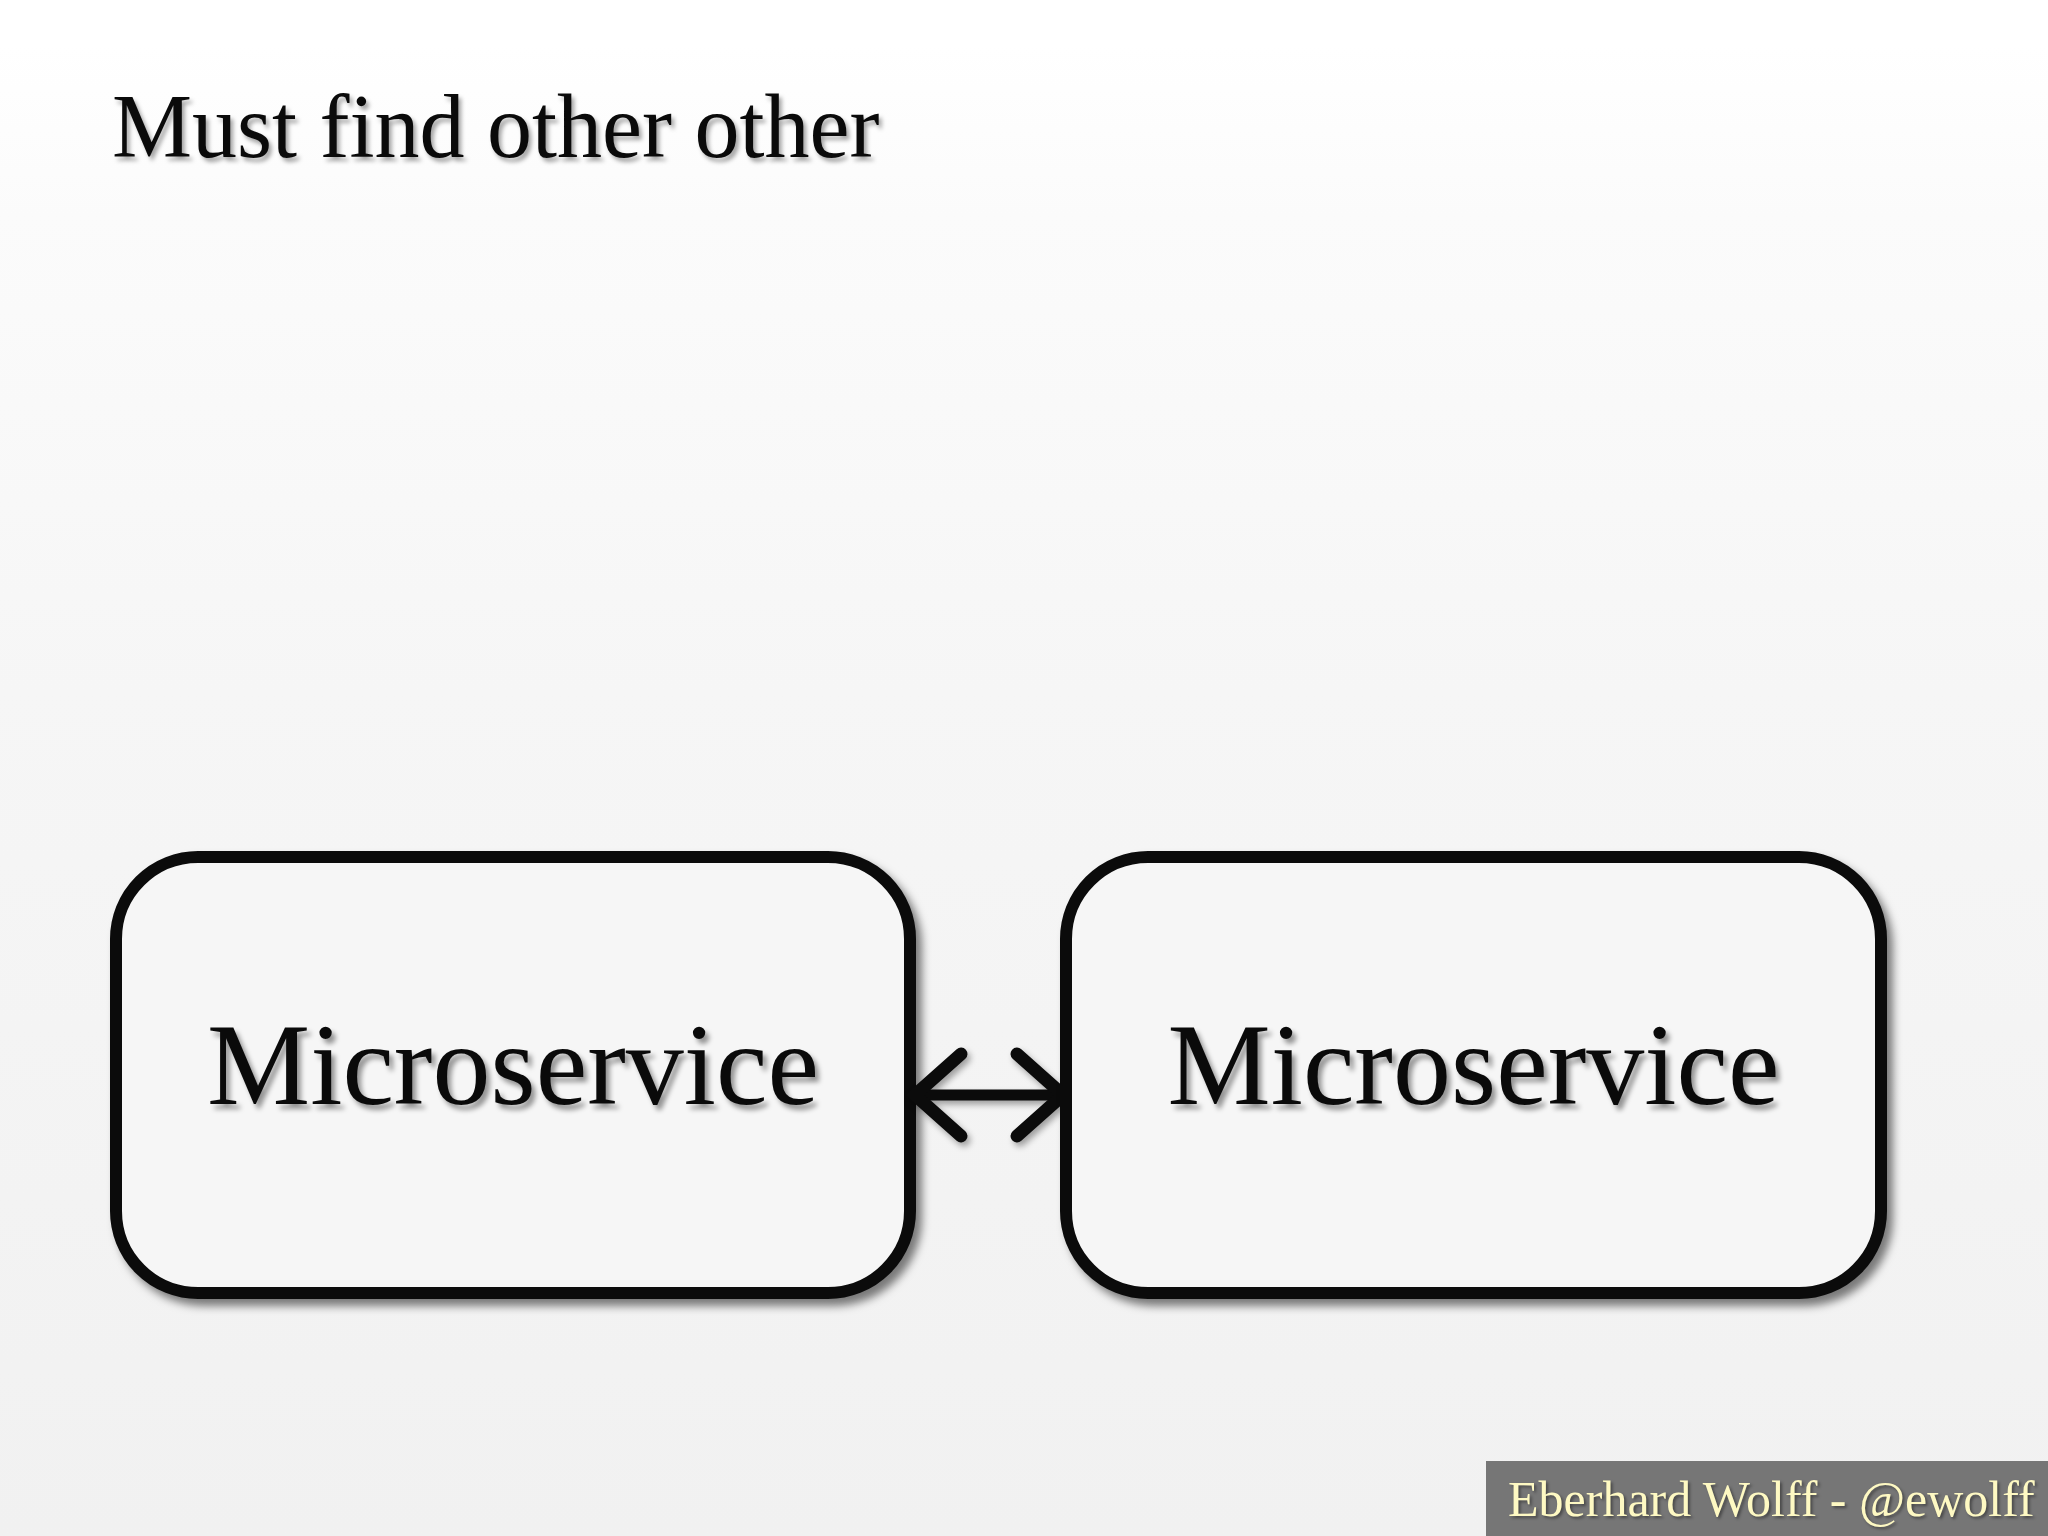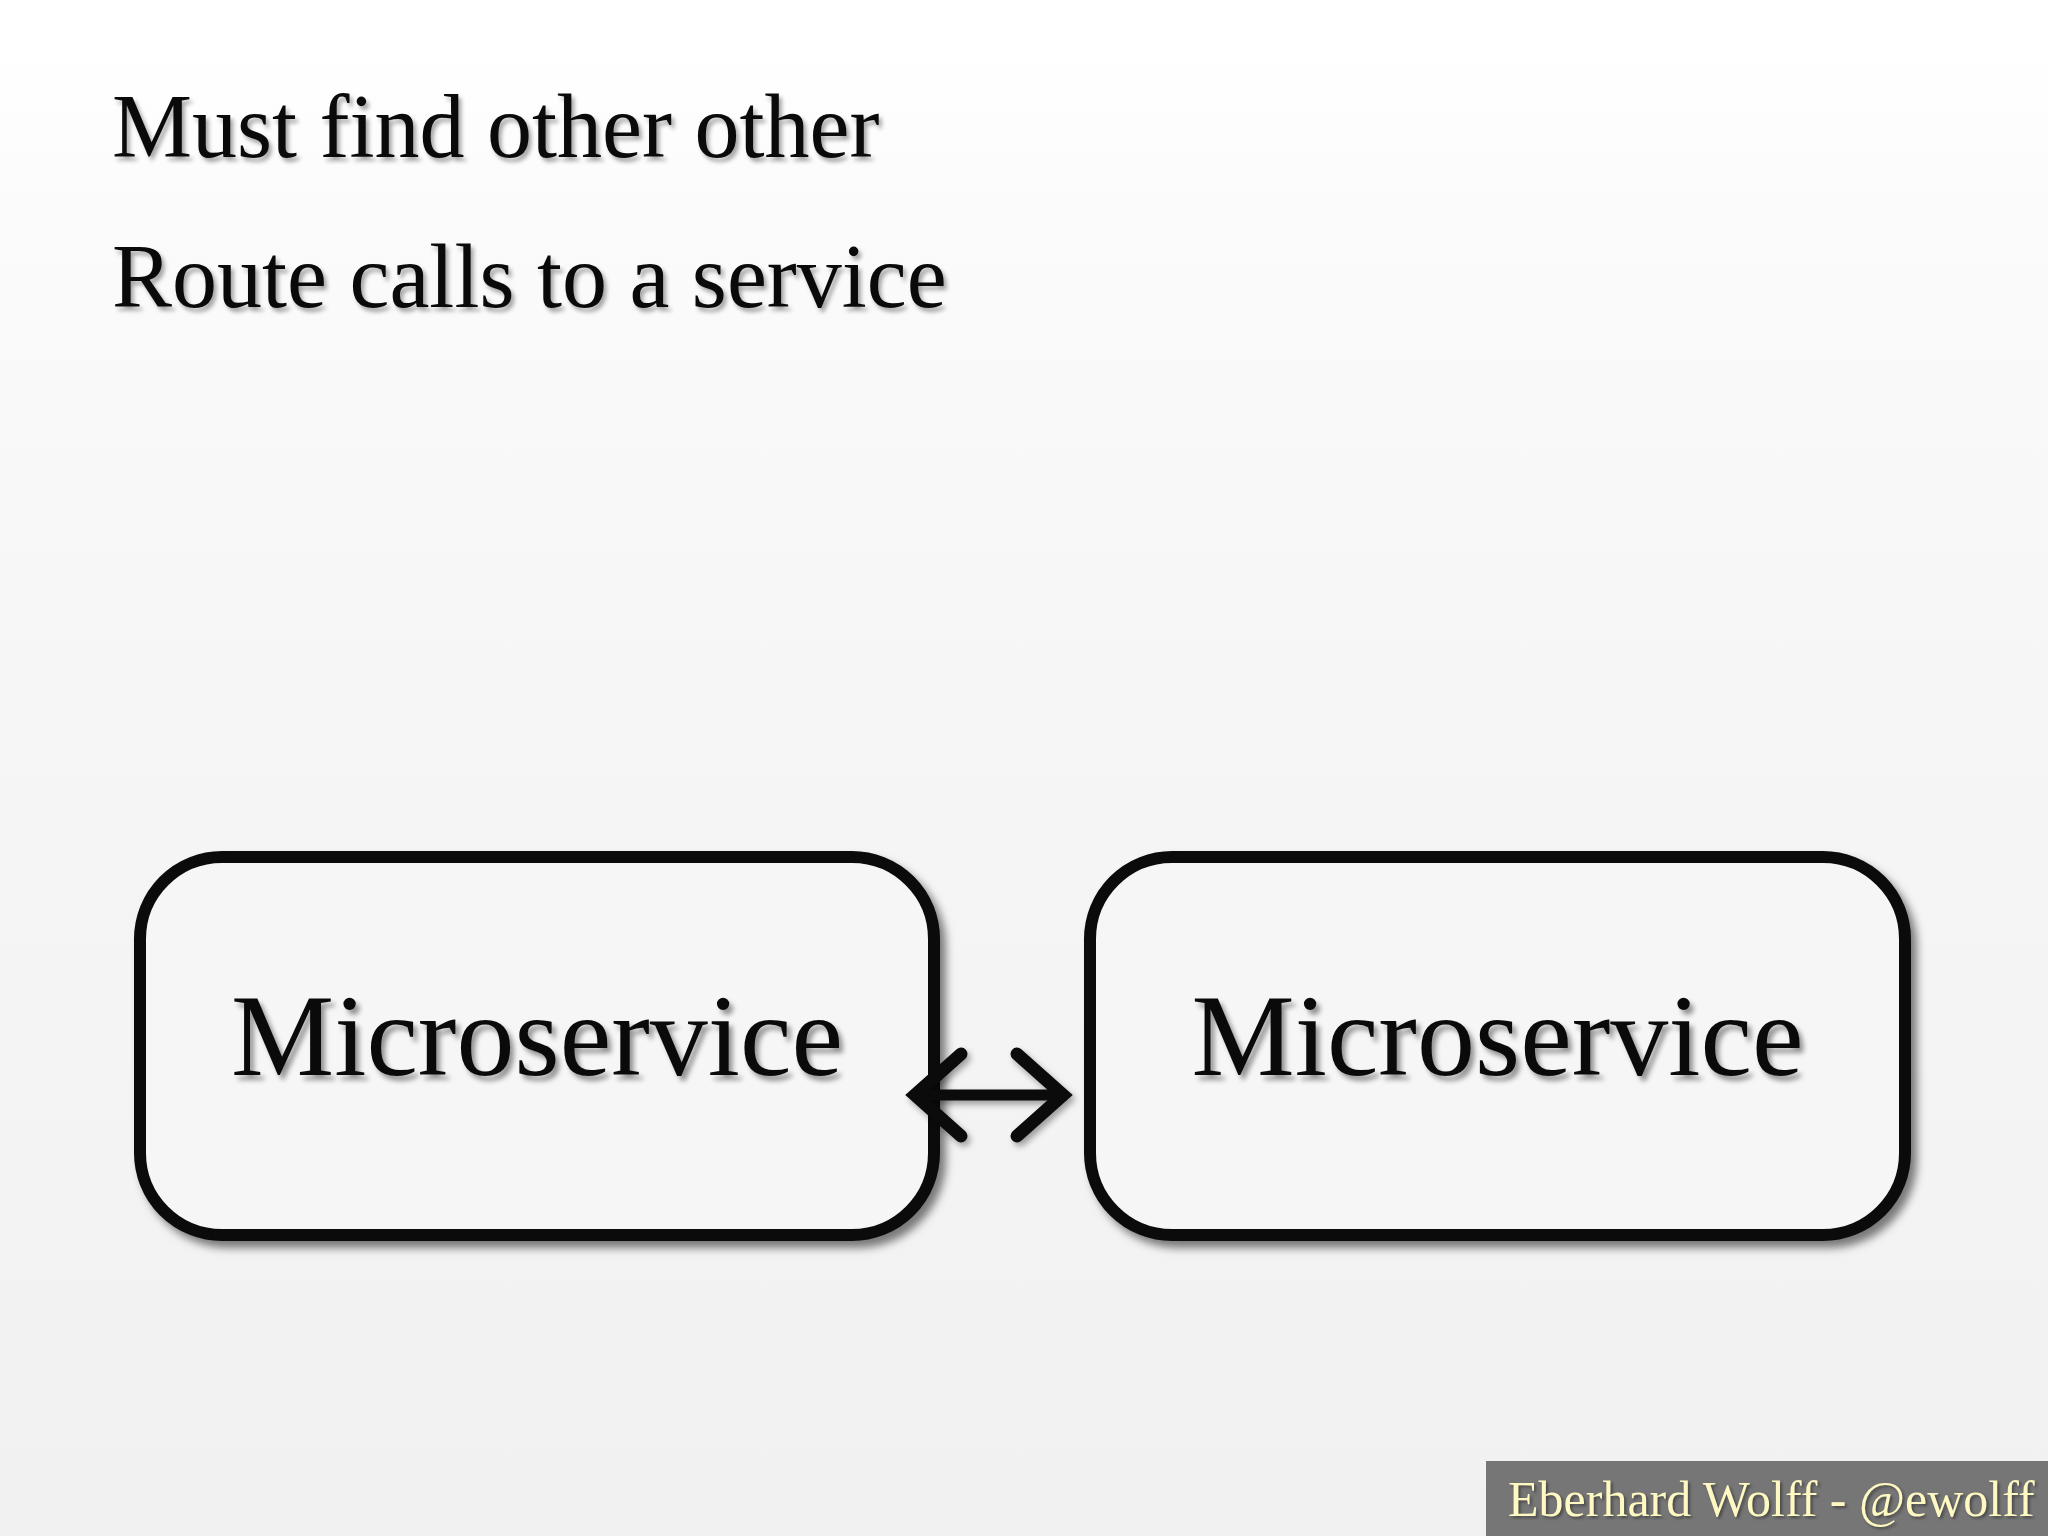--- a/index.html
+++ b/index.html
@@ -19,29 +19,28 @@
     font-size: 90px;
     line-height: 150px;
     color: #0a0a0a;
     text-shadow: 3px 4px 4px rgba(0,0,0,0.35);
     white-space: nowrap;
   }
   .box {
     position: absolute;
     box-sizing: border-box;
     top: 851px;
-    height: 390px;
+    height: 448px;
     background: #f6f6f6;
     border: 12px solid #0b0b0b;
     border-radius: 88px;
     box-shadow: 6px 7px 9px rgba(0,0,0,0.5);
     display: flex;
     align-items: center;
     justify-content: center;
-    margin-left: 24px;
   }
   .box-left  { left: 110px;  width: 806px; }
   .box-right { left: 1060px; width: 827px; }
   .box-label {
     font-size: 116px;
     color: #0a0a0a;
     text-shadow: 4px 5px 5px rgba(0,0,0,0.4);
     transform: translateY(-10px);
     white-space: nowrap;
   }
@@ -66,21 +65,20 @@
     white-space: nowrap;
   }
 </style>
 </head>
 <body>
 
 <div class="slide">
 
   <div class="bullets">
     <div>Must find other other</div>
-    <div>Route calls to a service</div>
   </div>
 
   <div class="box box-left">
     <span class="box-label">Microservice</span>
   </div>
 
   <svg class="arrow" viewBox="0 0 168 120" xmlns="http://www.w3.org/2000/svg">
     <path d="M14 60 H154" stroke="#0b0b0b" stroke-width="11" fill="none"></path>
     <polyline points="56,19 10,60 56,101" stroke="#0b0b0b" stroke-width="13" fill="none" stroke-linecap="round" stroke-linejoin="miter"></polyline>
     <polyline points="112,19 158,60 112,101" stroke="#0b0b0b" stroke-width="13" fill="none" stroke-linecap="round" stroke-linejoin="miter"></polyline>

